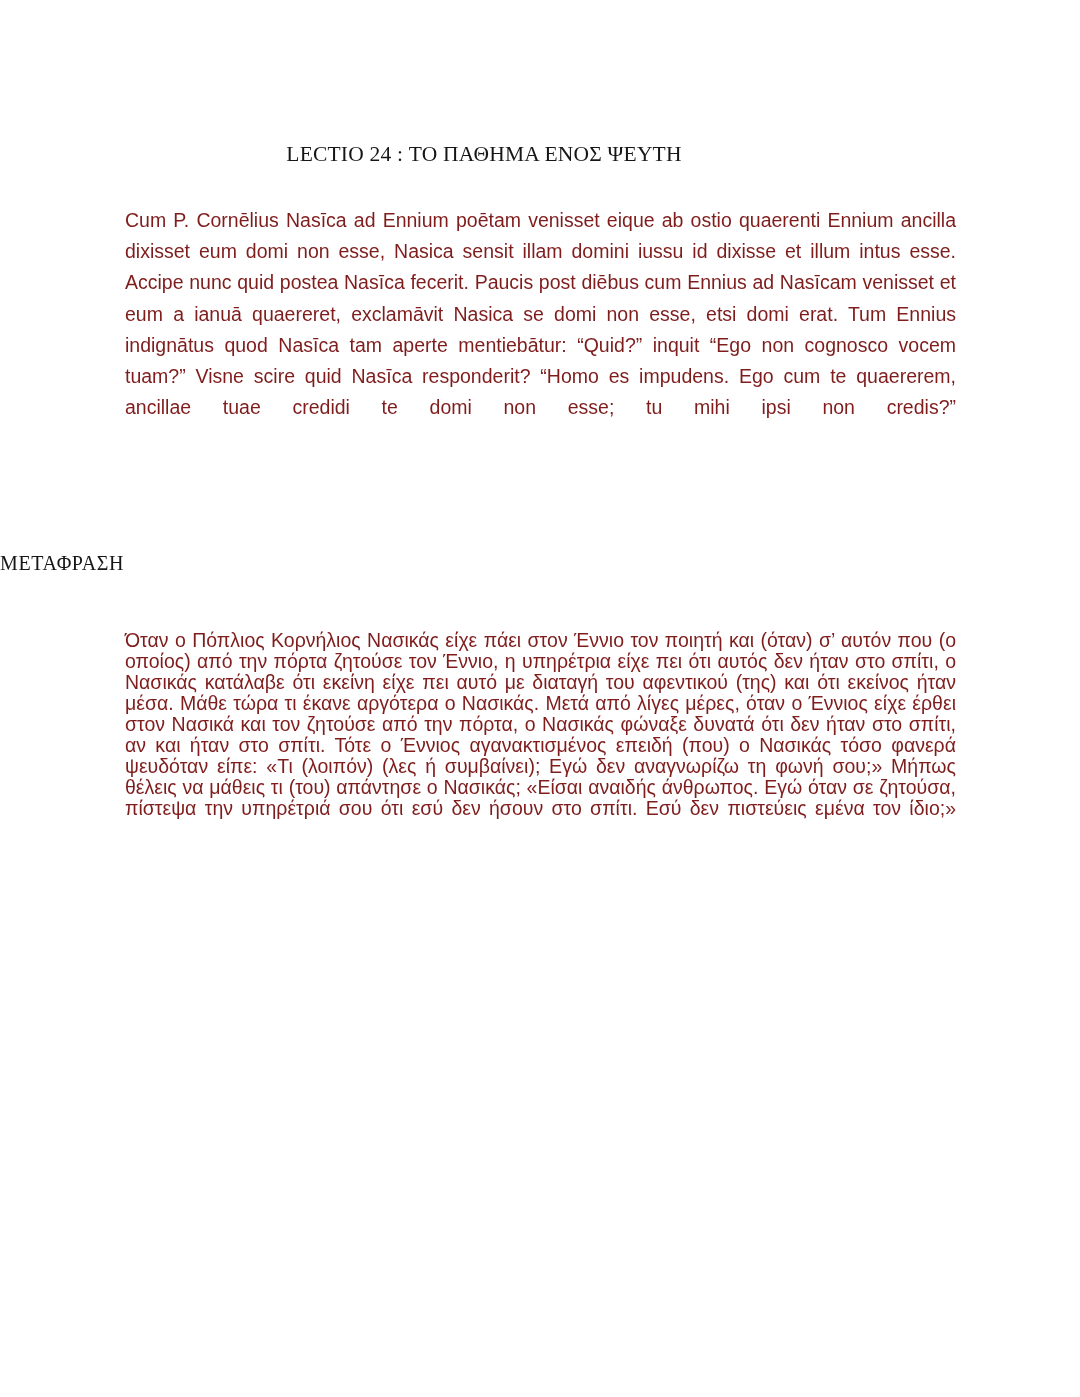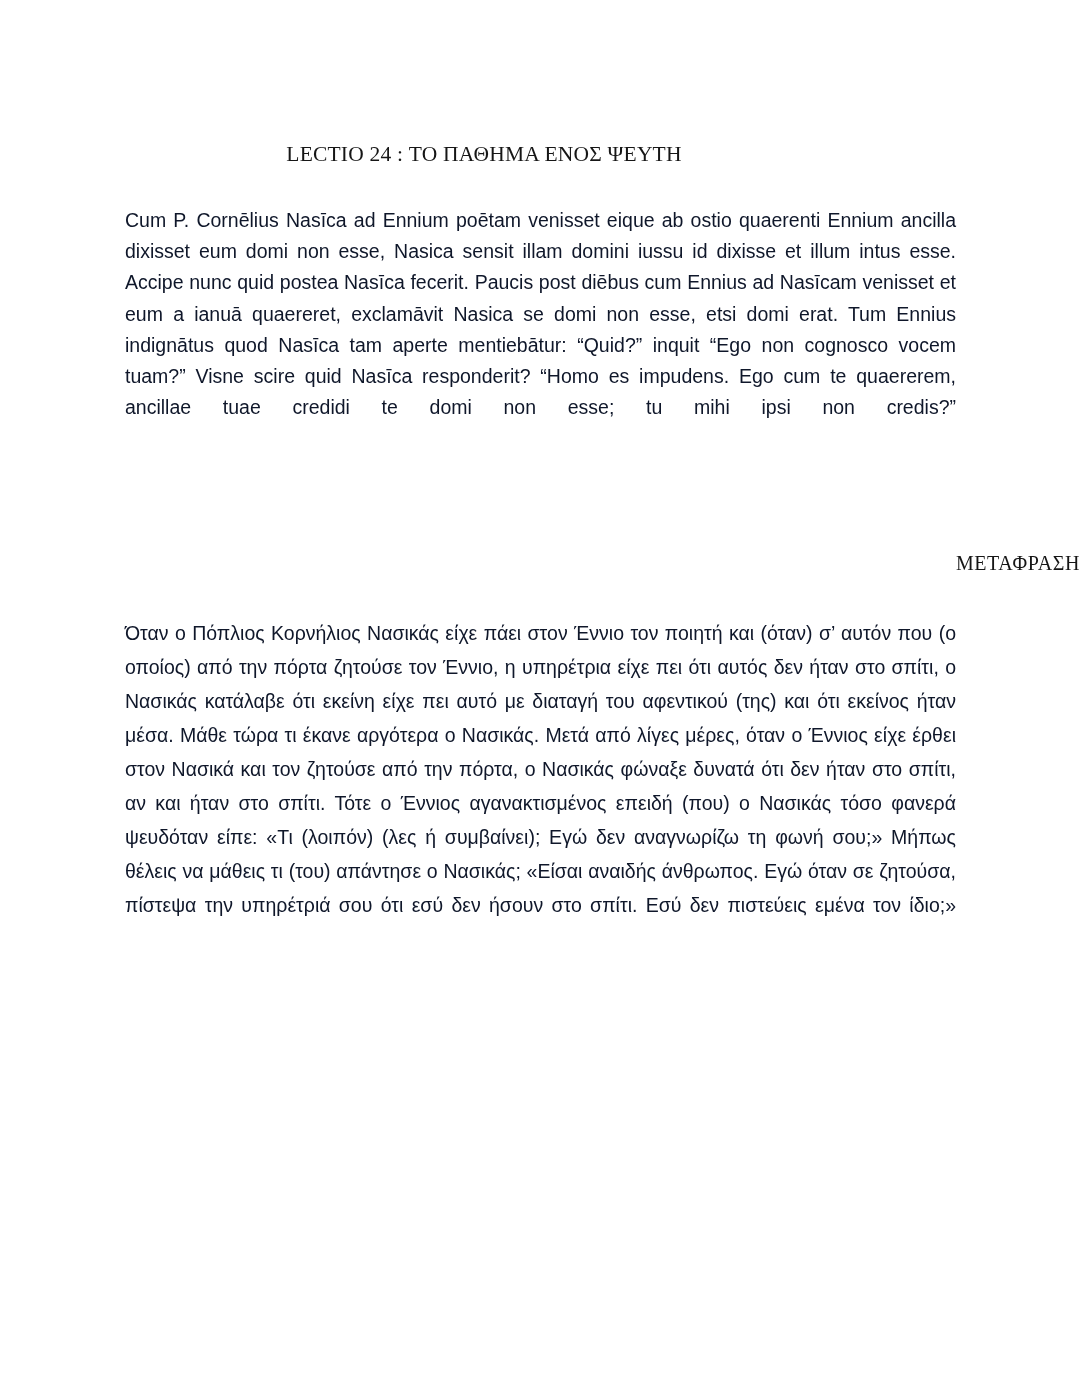--- a/index.html
+++ b/index.html
@@ -38,21 +38,21 @@
     color: #161616;
     white-space: nowrap;
   }
 
   #lectio24-heading { top: 128px; }
 
   #metafrasi-heading {
     position: absolute;
     left: 0;
     width: 1080px;
-    text-align: right;
+    text-align: left;
     top: 535px;
     font-family: "Liberation Serif", "DejaVu Serif", serif;
     font-size: 20px;
     font-weight: 400;
     letter-spacing: 0.6px;
     color: #161616;
   }
 
   #lectio25-heading {
     top: 1217px;
@@ -62,32 +62,32 @@
   
   .body-paragraph {
     position: absolute;
     left: 125px;
     width: 831px;
     text-align: justify;
     text-justify: inter-word;
     font-family: "Liberation Sans", "DejaVu Sans", sans-serif;
     font-size: 19.5px;
     line-height: 31.2px;
-    color: #0f172a;
+    color: #7f1d1d;
     margin: 0;
     -webkit-hyphens: none;
     hyphens: none;
   }
 
   #latin-text { top: 205px; }
 
   #greek-text {
-    top: 616px;
+    top: 630px;
     font-size: 19.5px;
-    line-height: 34px;
+    line-height: 21px;
   }
 
   
   .body-paragraph::after {
     content: "";
     display: inline-block;
     width: 100%;
   }
 </style>
 </head>

